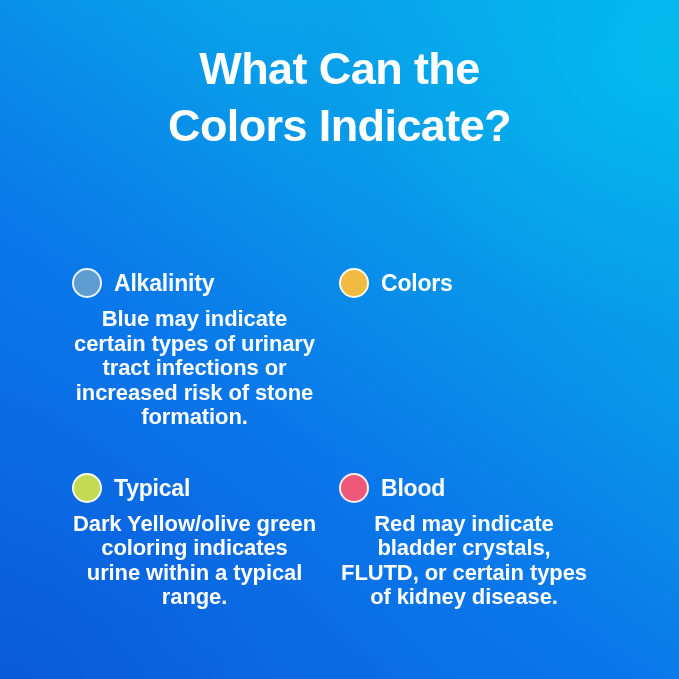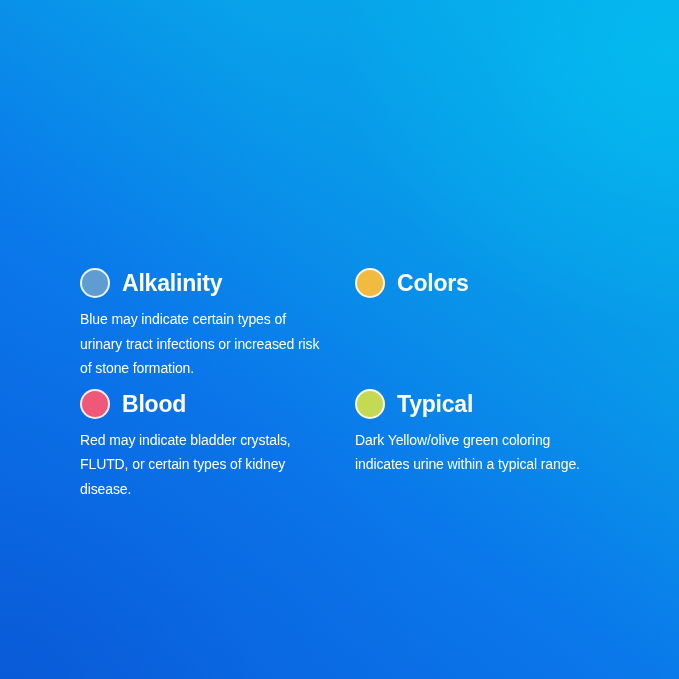--- a/index.html
+++ b/index.html
@@ -77,28 +77,27 @@
     font-size: 45px;
     font-weight: bold;
     line-height: 57px;
     letter-spacing: -0.6px;
   }
 
   
   .grid {
     position: absolute;
     top: 268px;
-    left: 80px;
+    left: 72px;
     width: 520px;
     display: grid;
     grid-template-columns: 267px 253px;
     grid-template-rows: auto auto;
     row-gap: 43px;
     column-gap: 0px;
-    gap: 8px;
   }
   .item {
     position: relative;
   }
   .item-head {
     display: flex;
     align-items: center;
     gap: 12px;
     margin-bottom: 9px;
   }
@@ -113,65 +112,70 @@
   .item-title {
     color: #ffffff;
     font-size: 23px;
     font-weight: bold;
     letter-spacing: -0.2px;
     line-height: 26px;
     white-space: nowrap;
   }
   .item-desc {
     color: #ffffff;
-    font-size: 14px;
-    font-weight: normal;
+    font-size: 22px;
+    font-weight: bold;
     line-height: 24.5px;
     letter-spacing: -0.1px;
     max-width: 245px;
+    text-align: center;
   }
   .col-right .item-desc {
     max-width: 250px;
   }
 </style>
 </head>
 <body>
 
 <div id="infographic">
   <div class="content">
 
+    <div class="title-block">
+      <span class="title-line">What Can the</span>
+      <span class="title-line">Colors Indicate?</span>
+    </div>
 
     <div class="grid">
 
       <div class="item col-left">
         <div class="item-head">
           <span class="swatch" style="background-color: rgb(95, 156, 210);"></span>
           <span class="item-title">Alkalinity</span>
         </div>
         <div class="item-desc">Blue may indicate certain types of urinary tract infections or increased risk of stone formation.</div>
       </div>
 
       <div class="item col-right">
         <div class="item-head">
           <span class="swatch" style="background-color: rgb(241, 187, 65);"></span>
           <span class="item-title">Colors</span>
         </div>
       </div>
 
+      <div class="item col-left">
+        <div class="item-head">
+          <span class="swatch" style="background-color: rgb(196, 218, 82);"></span>
+          <span class="item-title">Typical</span>
+        </div>
+        <div class="item-desc">Dark Yellow/olive green coloring indicates urine within a typical range.</div>
+      </div>
+
       <div class="item col-right">
         <div class="item-head">
           <span class="swatch" style="background-color: rgb(239, 88, 120);"></span>
           <span class="item-title">Blood</span>
         </div>
         <div class="item-desc">Red may indicate bladder crystals, FLUTD, or certain types of kidney disease.</div>
       </div>
 
-      <div class="item col-left">
-        <div class="item-head">
-          <span class="swatch" style="background-color: rgb(196, 218, 82);"></span>
-          <span class="item-title">Typical</span>
-        </div>
-        <div class="item-desc">Dark Yellow/olive green coloring indicates urine within a typical range.</div>
-      </div>
-
     </div>
   </div>
 </div>
 
 </body></html>

